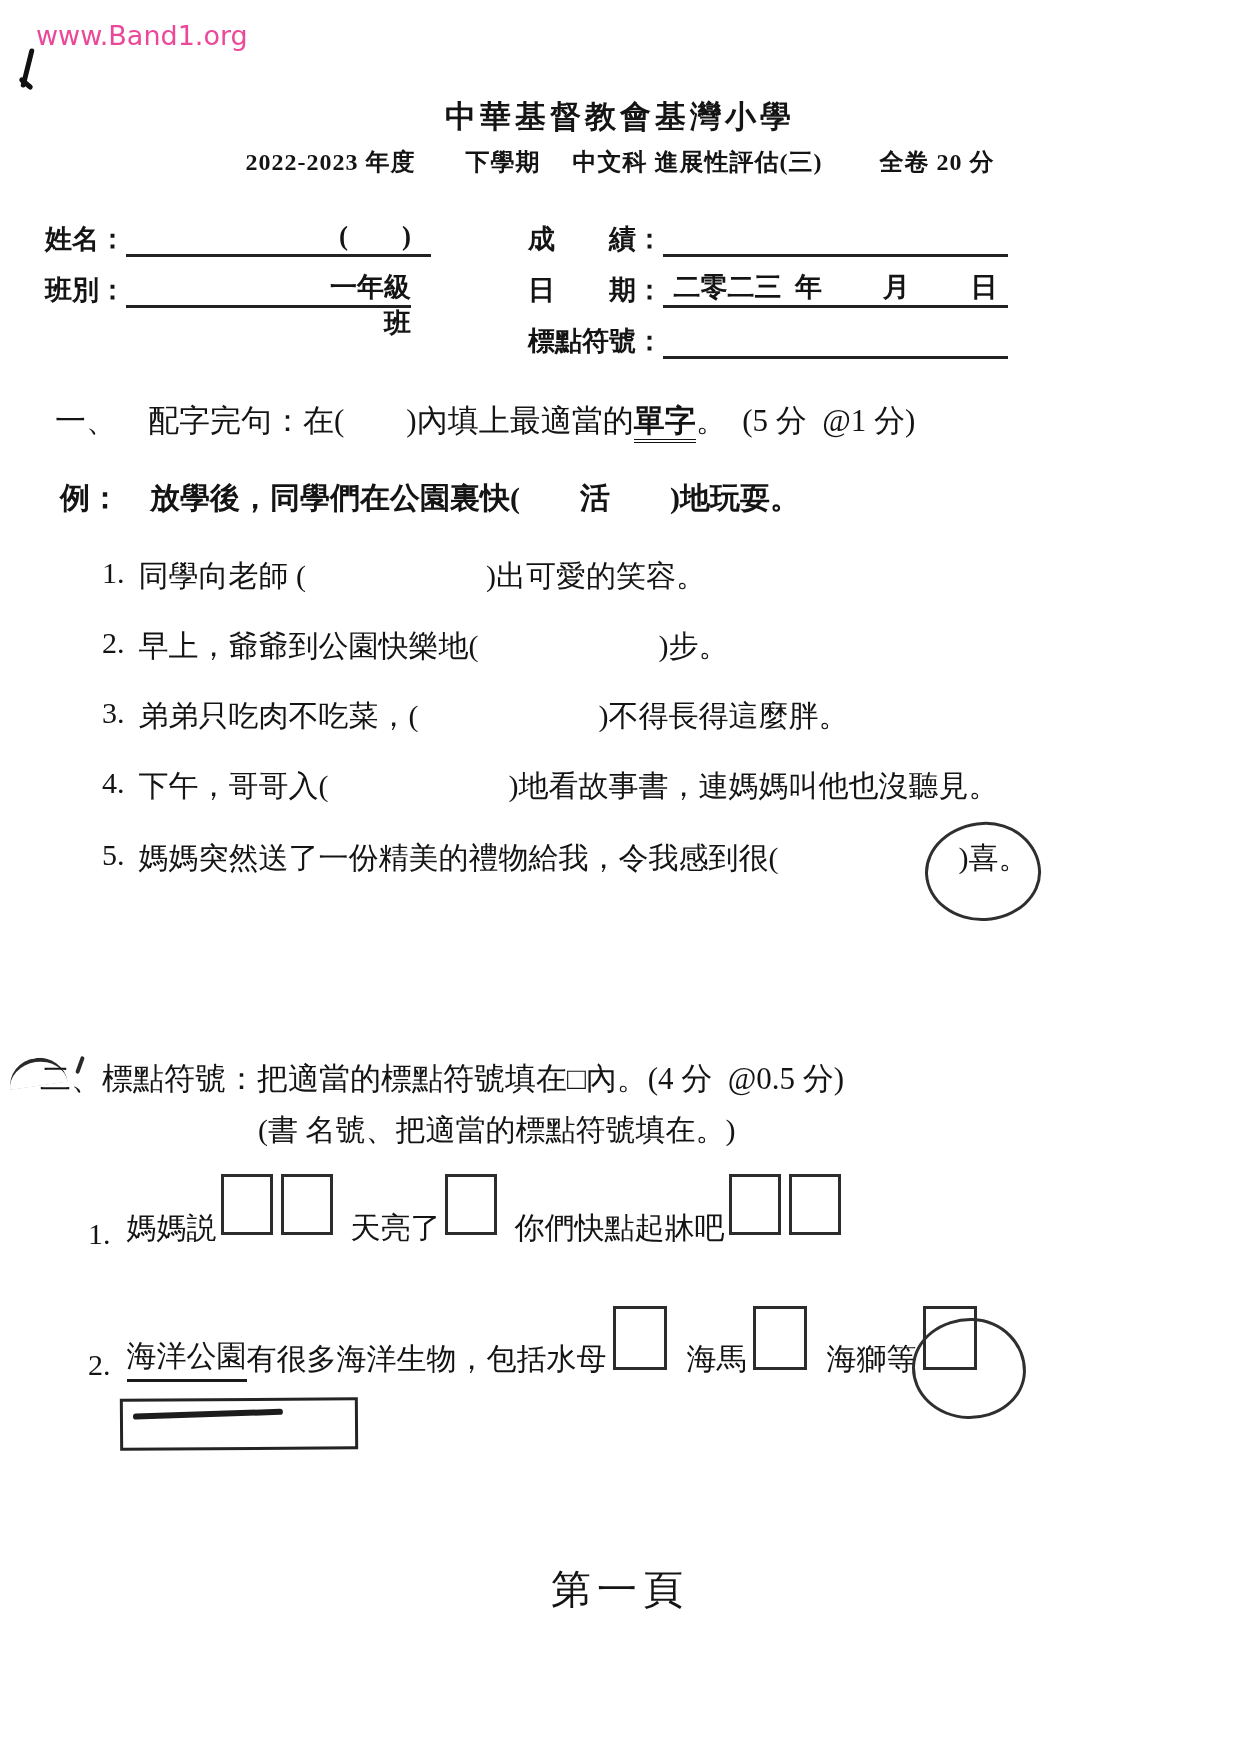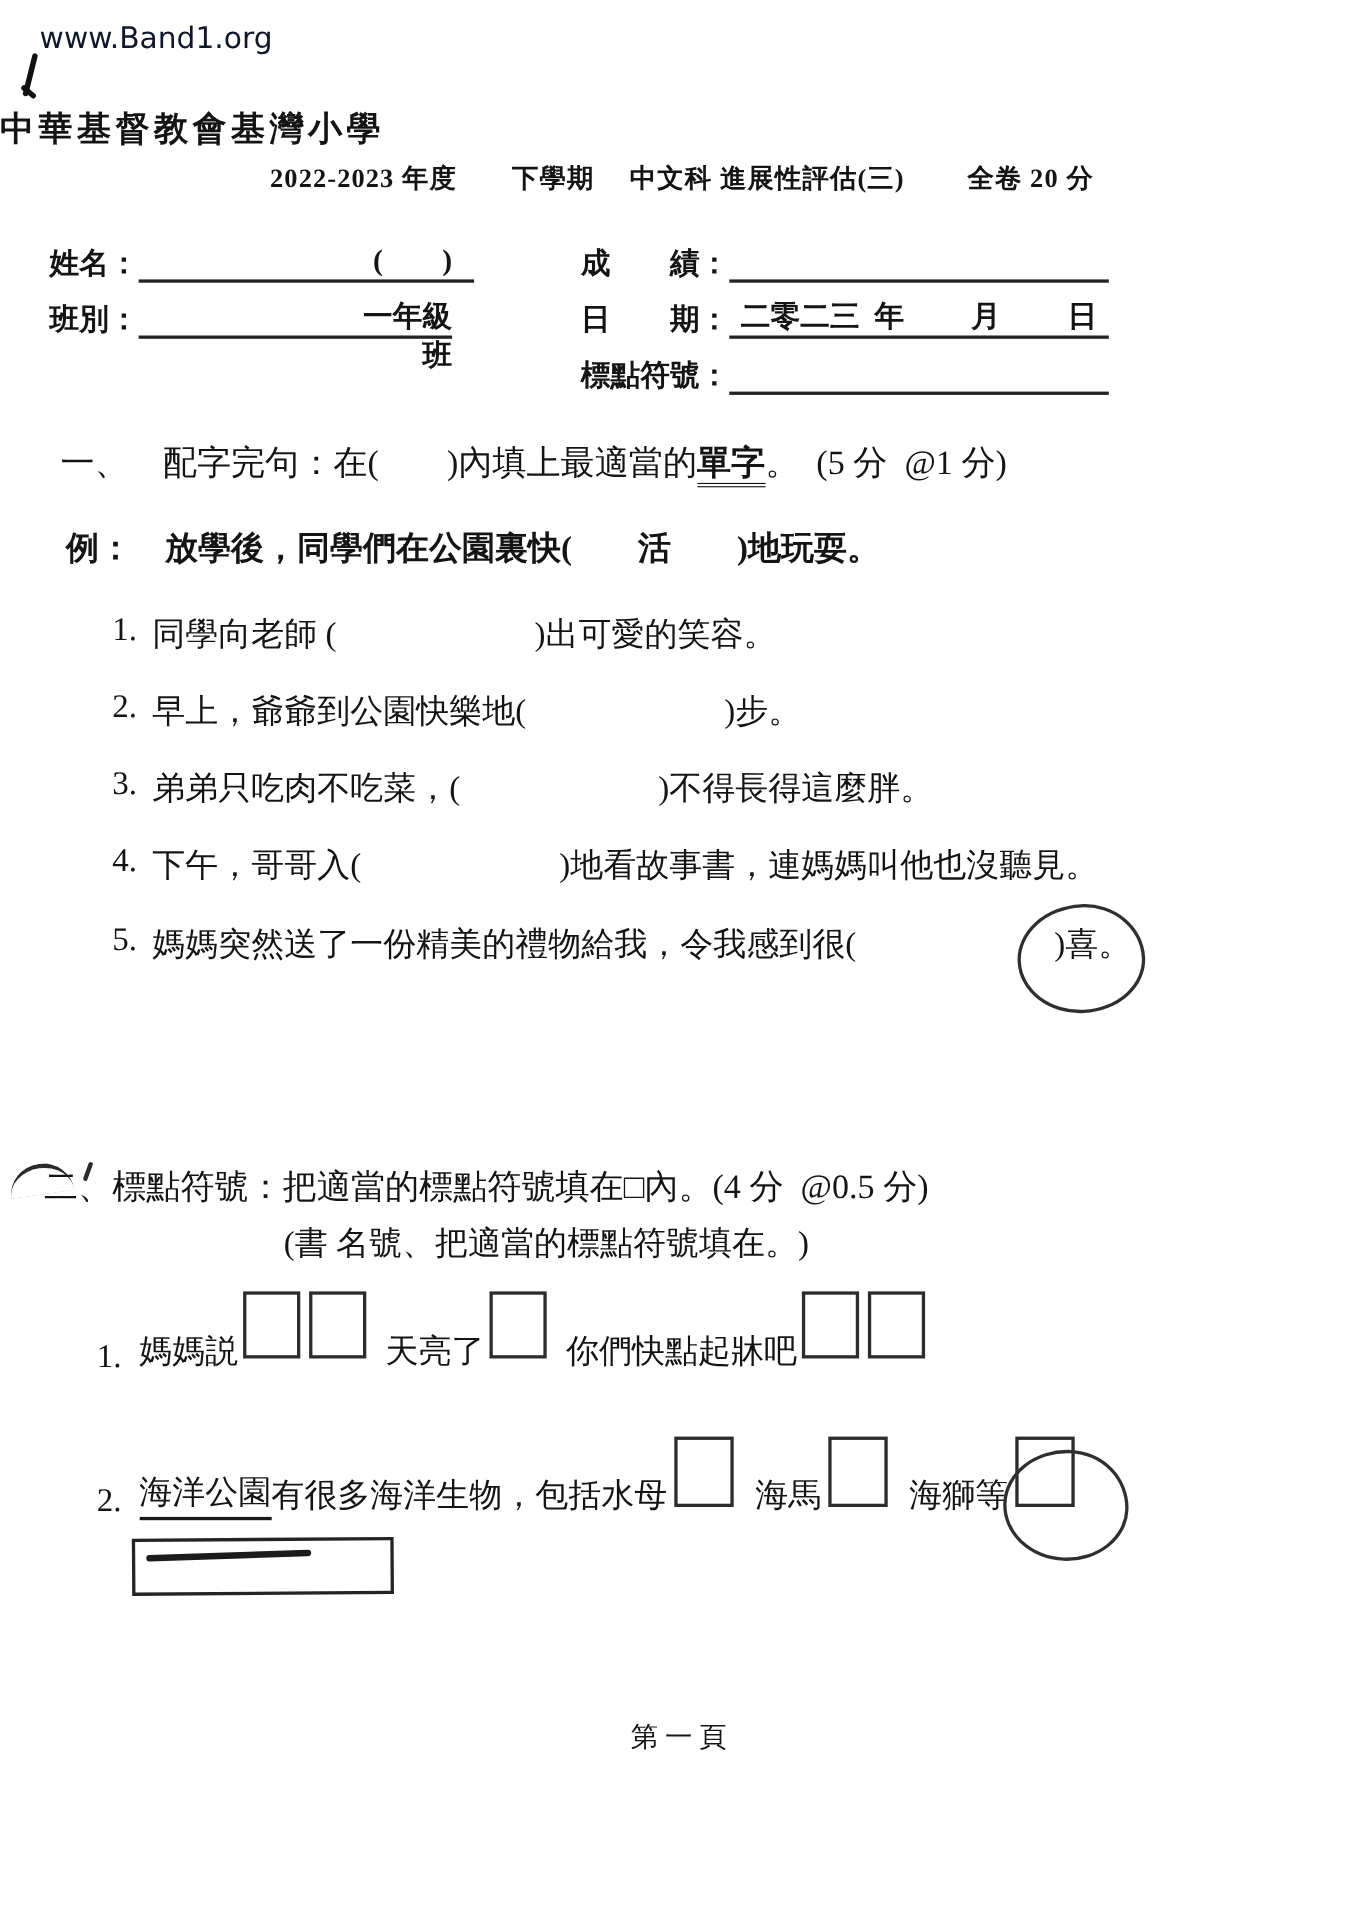--- a/index.html
+++ b/index.html
@@ -2,33 +2,33 @@
 <html><head>
 <meta charset="utf-8">
 <style>
   html,body{margin:0;padding:0;background:#e8e8e8;}
   .page{
     position:relative;width:1240px;height:1754px;margin:0 auto;background:#ffffff;
     font-family:"Liberation Serif","DejaVu Serif",serif;color:#141414;overflow:hidden;
   }
   
   .watermark{position:absolute;left:36px;top:20px;font-family:"DejaVu Sans","Liberation Sans",sans-serif;
-    font-size:27px;color:#0f172a;}
+    font-size:27px;color:#ec4899;}
   .checkmark{position:absolute;left:16px;top:48px;width:34px;height:42px;}
   .checkmark .ck1{position:absolute;left:2px;bottom:4px;width:16px;height:5px;background:#111;
     transform:rotate(40deg);border-radius:3px;}
   .checkmark .ck2{position:absolute;left:9px;bottom:2px;width:5px;height:40px;background:#111;
     transform:rotate(14deg);border-radius:3px;}
   .arcmark{position:absolute;left:8px;top:1058px;width:58px;height:24px;border-top:4px solid #2a2a2a;
     border-radius:50% 50% 0 0/100% 100% 0 0;transform:rotate(-8deg);}
   .tickmark{position:absolute;left:78px;top:1056px;width:4px;height:18px;background:#2a2a2a;
     transform:rotate(20deg);border-radius:2px;}
 
   
-  .school{position:absolute;top:96px;left:0;width:100%;margin:0;text-align:left;
+  .school{position:absolute;top:96px;left:0;width:100%;margin:0;text-align:center;
     font-size:31px;font-weight:bold;letter-spacing:4px;}
   .examline{position:absolute;top:146px;left:0;width:100%;text-align:center;
     font-size:24px;font-weight:bold;letter-spacing:1px;}
 
   
   .form-left{position:absolute;left:45px;top:218px;text-align:right;}
   .form-right{position:absolute;left:528px;top:218px;}
   .frow{display:flex;align-items:flex-end;margin-bottom:12px;font-size:27px;font-weight:bold;}
   .flabel{white-space:pre;}
   .uline{display:inline-flex;align-items:flex-end;border-bottom:3px solid #222;height:36px;
@@ -63,21 +63,21 @@
   .pbox{display:inline-block;border:3px solid #2c2c2c;background:#fff;}
   .s2q1 .pbox{width:46px;height:55px;margin:0 4px;position:relative;top:-16px;}
   .s2q2 .pbox{width:48px;height:58px;margin:0 6px;position:relative;top:-12px;}
   .seg-underlined{border-bottom:3px solid #1a1a1a;padding-bottom:1px;}
   .gap-l{margin-left:14px;}
   .titlebox{position:absolute;left:120px;top:1398px;width:232px;height:46px;border:3px solid #242424;
     transform:rotate(-0.4deg);}
   .titlebox .stroke{position:absolute;left:10px;top:10px;width:150px;height:6px;background:#1c1c1c;
     border-radius:4px;transform:rotate(-1.5deg);}
 
-  .footer{position:absolute;left:0;top:1562px;width:100%;text-align:center;font-size:25px;
+  .footer{position:absolute;left:0;top:1562px;width:100%;text-align:center;font-size:40px;
     letter-spacing:6px;}
 </style>
 </head>
 <body>
 
 <div class="page">
 
   <div class="watermark">www.Band1.org</div>
   <div class="checkmark">
       <i class="ck1"></i>

